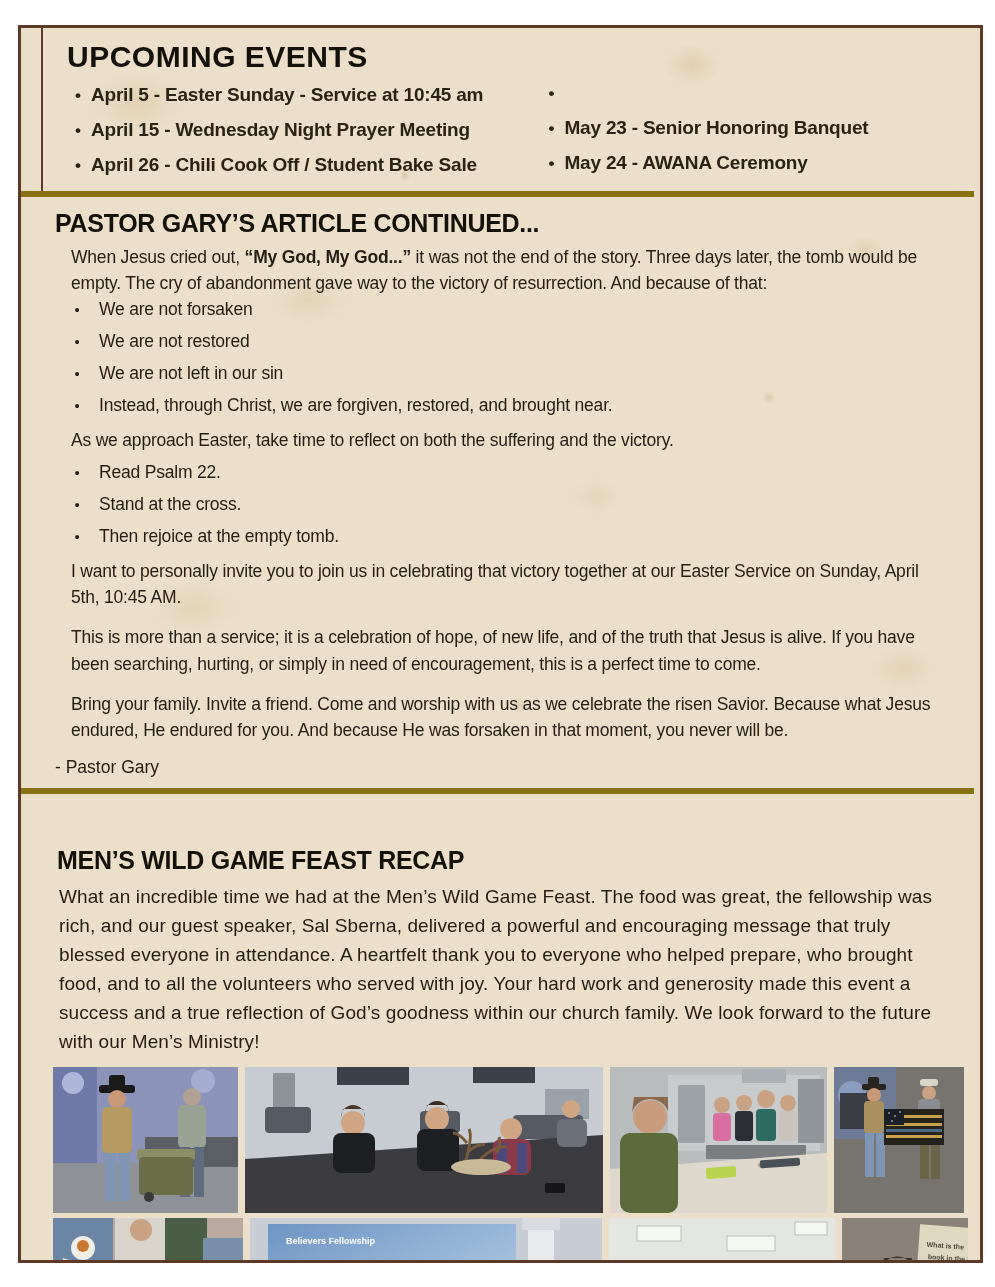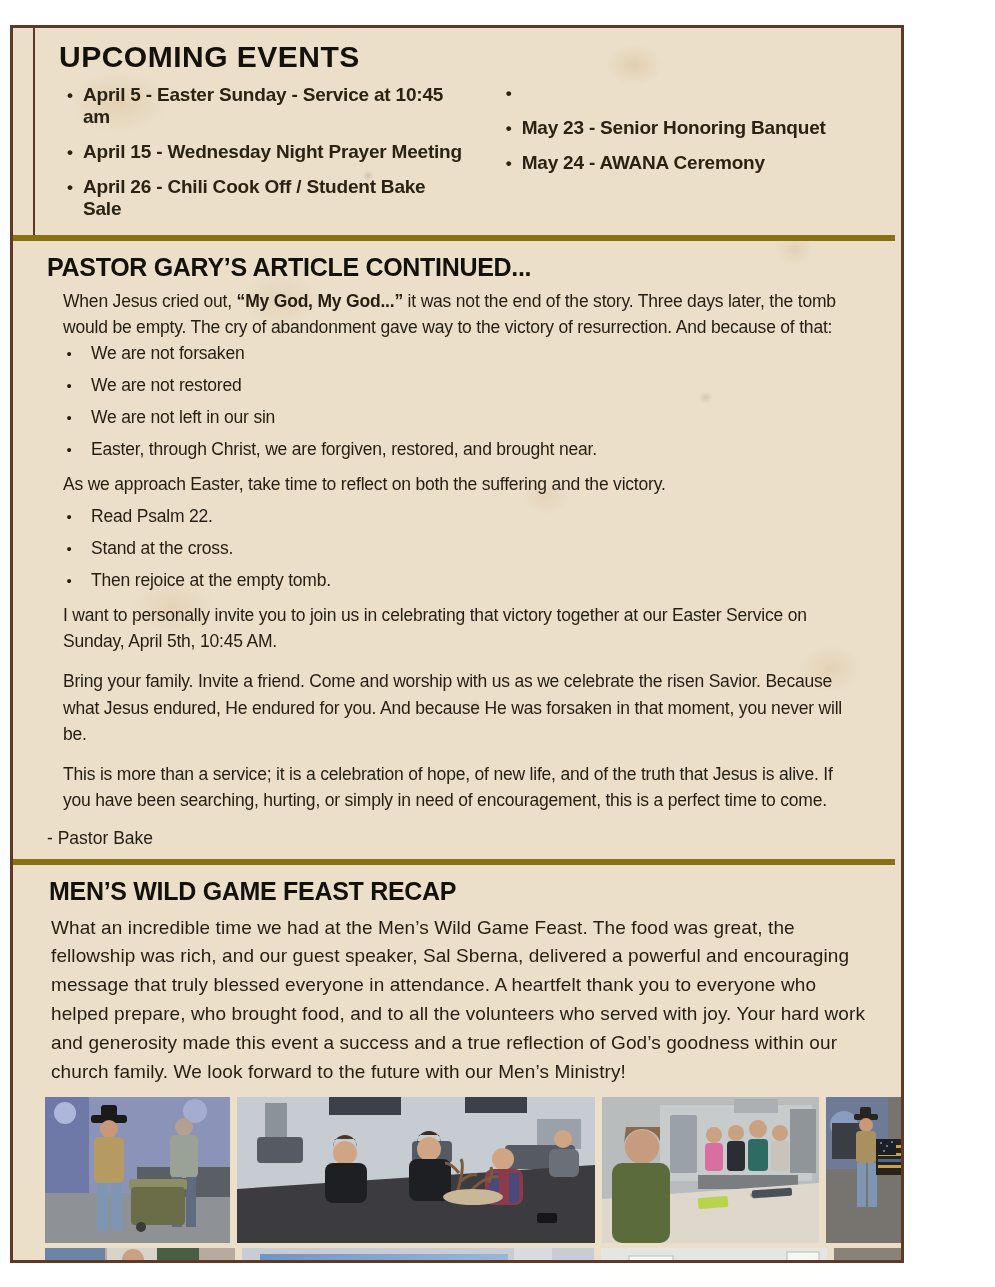--- a/index.html
+++ b/index.html
@@ -1,21 +1,21 @@
 <!DOCTYPE html>
 <html><head>
 <meta charset="utf-8">
 <style>
   html,body{margin:0;padding:0;}
   body{
     width:995px;height:1287px;position:relative;background:#ffffff;
     font-family:"Liberation Sans", sans-serif;color:#241d12;
   }
   .page{
-    position:absolute;left:10px;top:25px;width:894px;height:1238px;
+    position:absolute;left:18px;top:25px;width:965px;height:1238px;
     box-sizing:border-box;border:3px solid #5e3a26;overflow:hidden;
     background-color:#ebdfc9;
     background-image:
       radial-gradient(70px 45px at 12% 6%, rgba(197,156,106,.22), transparent 70%),
       radial-gradient(40px 30px at 70% 3%, rgba(197,156,106,.25), transparent 70%),
       radial-gradient(55px 40px at 30% 22%, rgba(190,148,98,.16), transparent 70%),
       radial-gradient(26px 20px at 88% 18%, rgba(190,148,98,.2), transparent 70%),
       radial-gradient(60px 40px at 18% 47%, rgba(197,156,106,.18), transparent 70%),
       radial-gradient(34px 26px at 60% 38%, rgba(190,148,98,.15), transparent 70%),
       radial-gradient(46px 34px at 92% 52%, rgba(197,156,106,.2), transparent 70%),
@@ -108,47 +108,47 @@
       <li>
           <span class="dot">•</span>
           <span>We are not restored</span>
         </li>
       <li>
           <span class="dot">•</span>
           <span>We are not left in our sin</span>
         </li>
       <li>
           <span class="dot">•</span>
-          <span>Easter, through Christ, we are forgiven, restored, and brought near.</span>
+          <span>Instead, through Christ, we are forgiven, restored, and brought near.</span>
         </li>
     </ul>
     <p class="body-text">As we approach Easter, take time to reflect on both the suffering and the victory.</p>
     <ul class="bullets">
       <li>
           <span class="dot">•</span>
           <span>Read Psalm 22.</span>
         </li>
       <li>
           <span class="dot">•</span>
           <span>Stand at the cross.</span>
         </li>
       <li>
           <span class="dot">•</span>
           <span>Then rejoice at the empty tomb.</span>
         </li>
     </ul>
     <p class="body-text tight">I want to personally invite you to join us in celebrating that victory together at our Easter Service on Sunday, April 5th, 10:45 AM.</p>
+    <p class="body-text" style="margin-top:14px;">This is more than a service; it is a celebration of hope, of new life, and of the truth that Jesus is alive. If you have been searching, hurting, or simply in need of encouragement, this is a perfect time to come.</p>
     <p class="body-text" style="margin-top:14px;">Bring your family. Invite a friend. Come and worship with us as we celebrate the risen Savior. Because what Jesus endured, He endured for you. And because He was forsaken in that moment, you never will be.</p>
-    <p class="body-text" style="margin-top:14px;">This is more than a service; it is a celebration of hope, of new life, and of the truth that Jesus is alive. If you have been searching, hurting, or simply in need of encouragement, this is a perfect time to come.</p>
-    <p class="signature">- Pastor Bake</p>
+    <p class="signature">- Pastor Gary</p>
   </div>
 
   <div class="divider"></div>
 
-  <div class="section" style="padding-left:36px;">
+  <div class="section" style="padding-left:36px;margin-top:40px;">
     <div class="section-title">MEN’S WILD GAME FEAST RECAP</div>
     <p class="recap-text">What an incredible time we had at the Men’s Wild Game Feast. The food was great, the fellowship was rich, and our guest speaker, Sal Sberna, delivered a powerful and encouraging message that truly blessed everyone in attendance. A heartfelt thank you to everyone who helped prepare, who brought food, and to all the volunteers who served with joy. Your hard work and generosity made this event a success and a true reflection of God’s goodness within our church family. We look forward to the future with our Men’s Ministry!</p>
   </div>
 
   <div class="photo-row row1">
 
     <div class="photo" style="flex:0 0 185px;">
       <svg viewBox="0 0 185 146" preserveAspectRatio="none">
         <rect width="185" height="146" fill="#8c93b8"></rect>
         <rect x="0" y="0" width="44" height="96" fill="#6f79a8"></rect>

